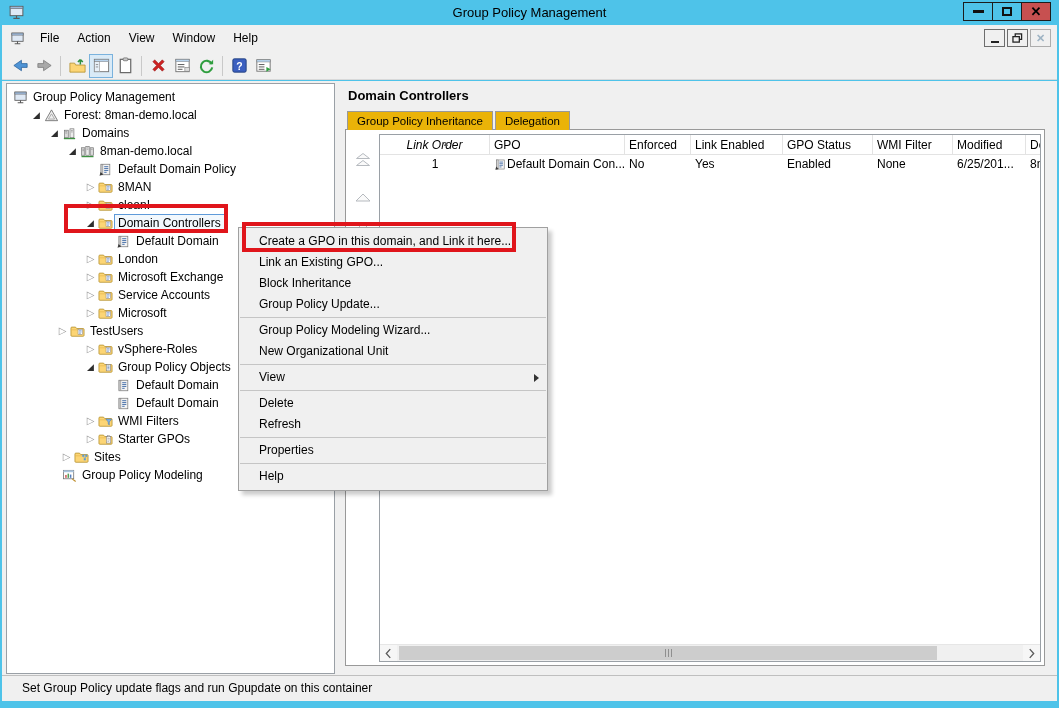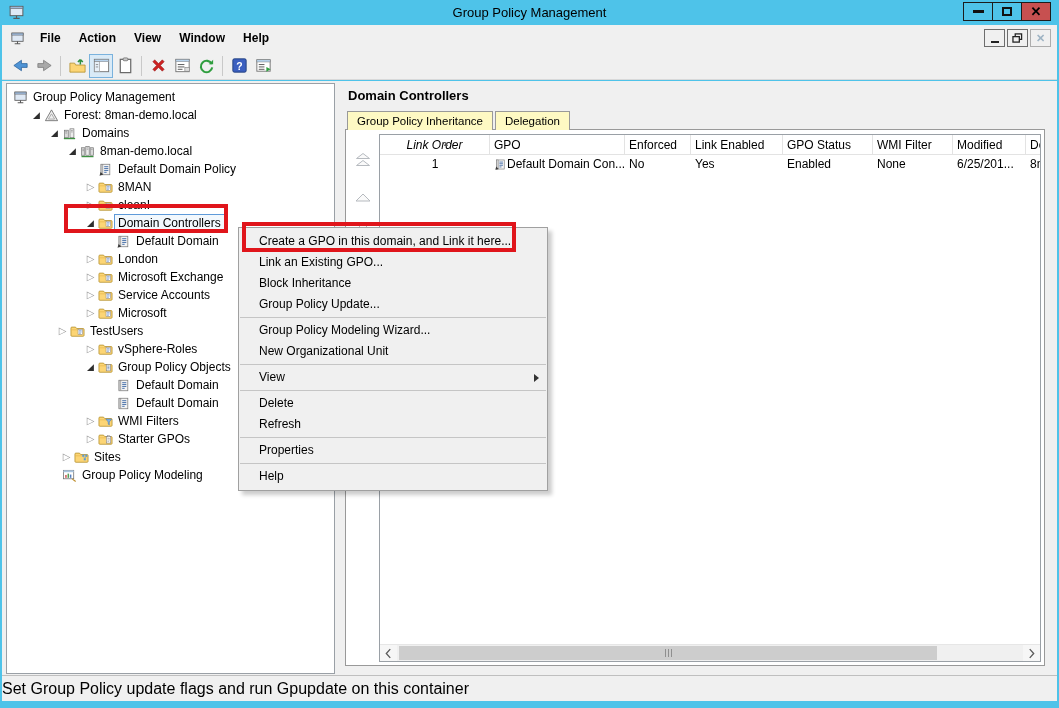--- a/index.html
+++ b/index.html
@@ -16,21 +16,21 @@
   .tb-buttons { position:absolute; right:8px; top:2px; display:flex; }
   .tbtn { width:30px; height:19px; border:1px solid #1c1c1c; margin-left:-1px;
           display:flex; align-items:center; justify-content:center; }
   .tbtn .bar { width:11px; height:3px; background:#111; }
   .tbtn .box { width:10px; height:9px; border:2px solid #111; }
   .tbtn.close { background:#c75050; font-weight:bold; font-size:13px; }
   
   .menubar { position:absolute; left:2px; top:25px; right:2px; height:27px; background:#f0f0f0;
              display:flex; align-items:center; }
   .menubar .appicon { width:15px; height:15px; margin:0 6px 0 8px; }
-  .mbi { padding:0 9px; height:100%; line-height:27px; font-size:12px;font-weight:bold; }
+  .mbi { padding:0 9px; height:100%; line-height:27px; font-size:12px; }
   .cbtns { position:absolute; right:6px; top:4px; display:flex; gap:2px; }
   .cbtn { width:21px; height:18px; background:#f0f0f0; border:1px solid #6d6d6d;
           display:flex; align-items:center; justify-content:center; }
   .cbtn .bar { width:8px; height:2px; background:#222; margin-top:7px;}
   .cbtn.dis { border-color:#adadad; color:#9fb4c4; font-size:11px; font-weight:bold; }
   
   .toolbar { position:absolute; left:2px; top:52px; right:2px; height:28px; background:#f0f0f0;
              border-bottom:1px solid #d9d9d9; display:flex; align-items:center; padding-left:6px; }
   .tool { width:24px; height:24px; display:flex; align-items:center; justify-content:center; }
   .tool svg { width:19px; height:19px; }
@@ -45,21 +45,21 @@
   .exp.open::before { content:"◢"; color:#2e2e2e; }
   .exp.closed::before { content:"▷"; color:#9a9a9a; font-size:10px; }
   .tico { width:17px; flex:0 0 17px; height:15px; }
   .tico svg { width:15px; height:15px; }
   .tlabel { padding:0 3px; line-height:16px; }
   .tlabel.sel { outline:1px solid #5e9ad9; background:#f2f8fd; }
   
   .right-pane { position:absolute; left:343px; top:0; right:12px; bottom:1px; }
   .rp-heading { font-size:13px; font-weight:bold; padding:7px 0 6px 3px; }
   .tabs { display:flex; height:21px; padding-left:2px; position:relative; z-index:2; }
-  .tab { border:1px solid #999; border-bottom:none; background:#fef9c3; padding:0 9px;
+  .tab { border:1px solid #999; border-bottom:none; background:#eab308; padding:0 9px;
          line-height:19px; font-size:11.5px; margin-right:2px; margin-top:2px; }
   .tab.active { background:#fff; margin-top:0; line-height:21px; height:22px; }
   .rp-content { position:absolute; left:0; right:0; top:48px; bottom:8px; background:#fff;
                 border:1px solid #999; }
   .gutter { position:absolute; left:0; top:0; bottom:0; width:33px; display:flex;
             flex-direction:column; align-items:center; }
   .garrow { width:20px; height:16px; }
   .garrow svg { width:20px; height:16px; }
   
   .listview { position:absolute; left:33px; top:4px; right:3px; bottom:3px;
@@ -80,21 +80,21 @@
   .hscroll { position:absolute; left:0; right:0; bottom:0; height:17px; background:#f0f0f0;
              border-top:1px solid #e6e6e6; display:flex; }
   .sb-arrow { width:17px; height:16px; background:#f6f6f6; display:flex; align-items:center;
               justify-content:center; color:#555; font-size:11px; }
   .sb-track { flex:1; position:relative; }
   .sb-thumb { position:absolute; left:2px; top:1px; height:14px; width:86%; background:#cdcdcd;
               display:flex; align-items:center; justify-content:center; gap:2px; }
   .sb-thumb i { width:1px; height:8px; background:#8f8f8f; }
   
   .statusbar { position:absolute; left:2px; right:2px; bottom:7px; height:26px; background:#f0f0f0;
-               border-top:1px solid #bfbfbf; line-height:25px; padding-left:0; font-size:16px; }
+               border-top:1px solid #bfbfbf; line-height:25px; padding-left:20px; font-size:12px; }
   
   .ctxmenu { position:absolute; left:238px; top:227px; width:310px; background:#f0f0f0;
              border:1px solid #a0a0a0; box-shadow:4px 4px 4px rgba(0,0,0,0.20); z-index:40;
              padding:3px 0; }
   .mi { height:21px; line-height:21px; padding-left:20px; position:relative; font-size:12px; }
   .msep { height:1px; background:#c5c5c5; margin:2px 1px; }
   .subarrow { position:absolute; right:8px; top:7px; width:0; height:0;
               border-left:5px solid #333; border-top:4px solid transparent; border-bottom:4px solid transparent; }
   
   .redbox { position:absolute; border:4px solid #e0151b; z-index:60; }

